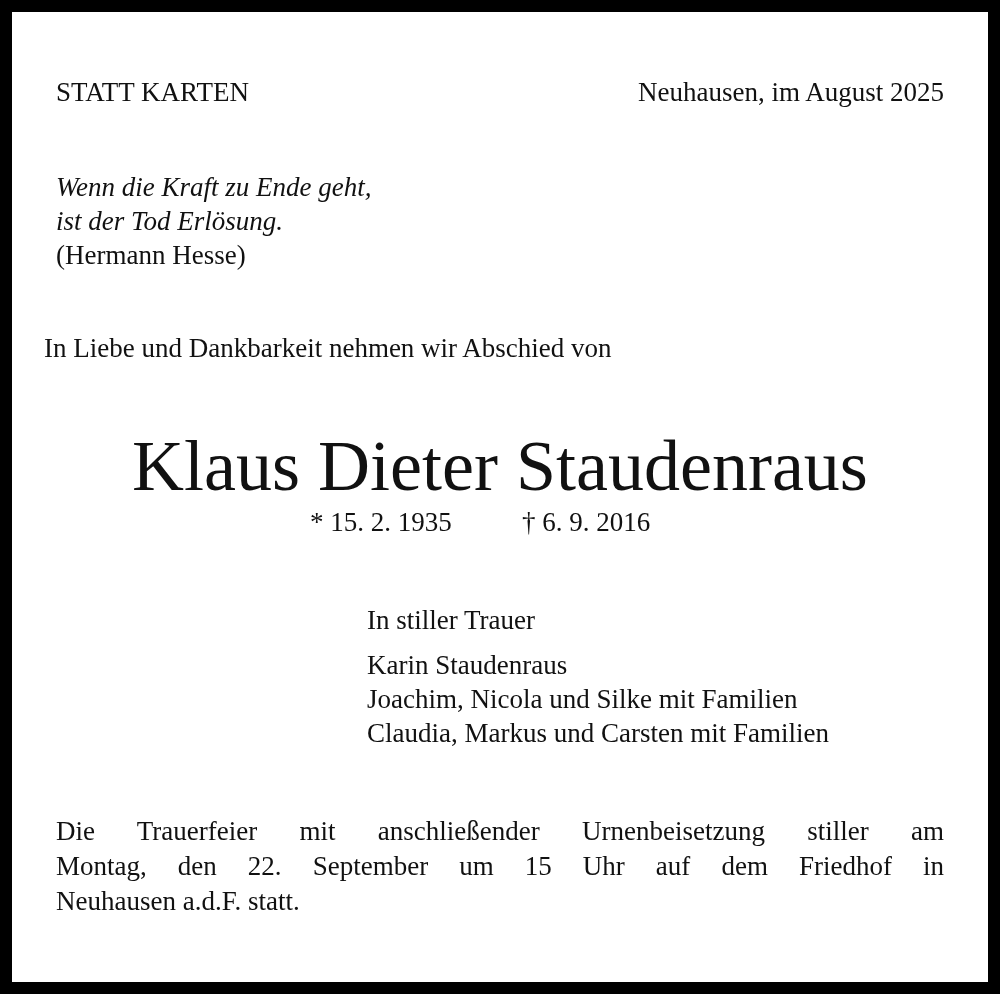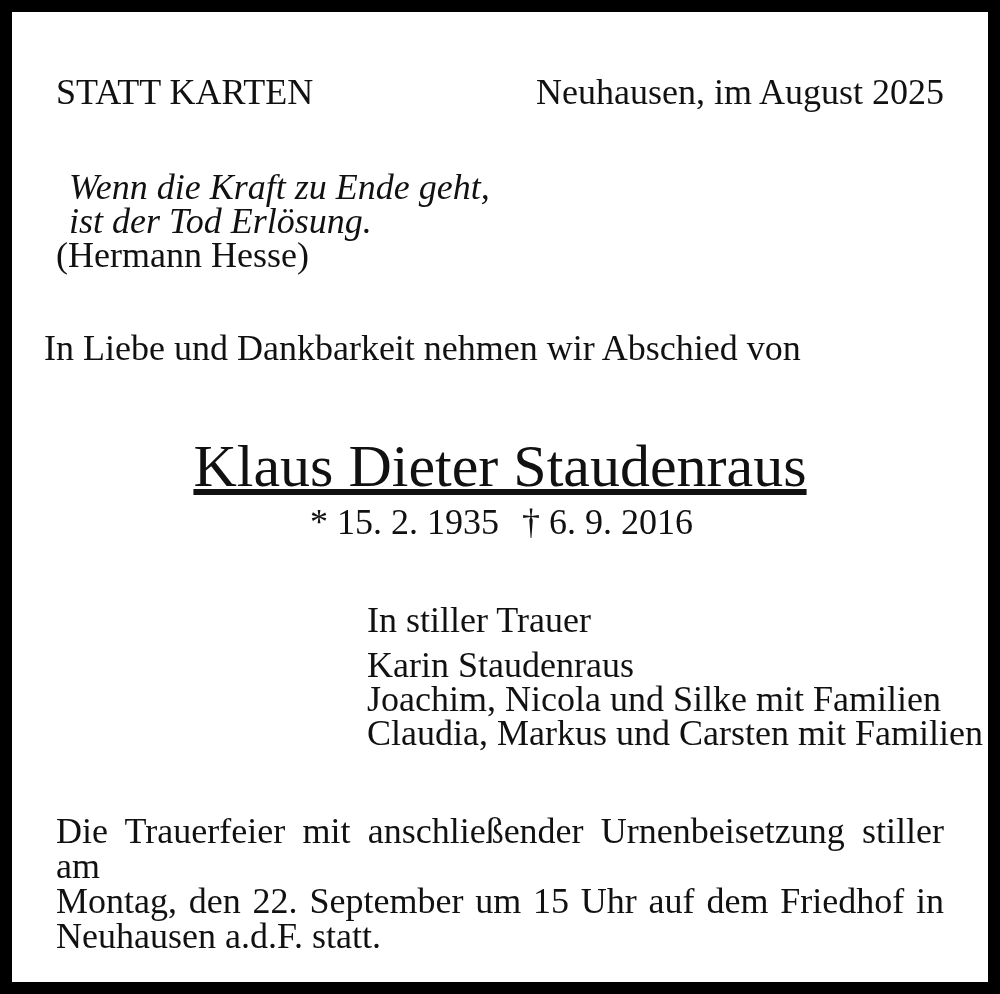--- a/index.html
+++ b/index.html
@@ -1,22 +1,22 @@
 <!DOCTYPE html>
 <html><head>
 <meta charset="utf-8">
 <style>
   html, body { margin:0; padding:0; }
   body { width:1000px; height:994px; background:#000; position:relative; overflow:hidden;
          font-family:"Liberation Serif","DejaVu Serif",serif; color:#111; }
   .card { position:absolute; left:12px; top:12px; width:976px; height:970px; background:#fff; }
   .abs { position:absolute; white-space:nowrap; }
-  .t26 { font-size:36px; line-height:36px; }
-  .italic { font-style:italic;margin-left:13px; }
-  .name { font-size:60px; line-height:70px;text-decoration:underline; }
+  .t26 { font-size:27px; line-height:36px; }
+  .italic { font-style:italic; }
+  .name { font-size:72px; line-height:70px; }
   .jline { display:block; text-align:justify; text-align-last:justify; }
 </style>
 </head>
 <body>
 
 <div class="card">
   <div class="abs t26" style="left:44px; top:62px;">STATT KARTEN</div>
   <div class="abs t26" style="right:44px; top:62px;">Neuhausen, im August 2025</div>
 
   <div class="abs t26 italic" style="left:44px; top:158px; line-height:34px;">Wenn die Kraft zu Ende geht,</div>

